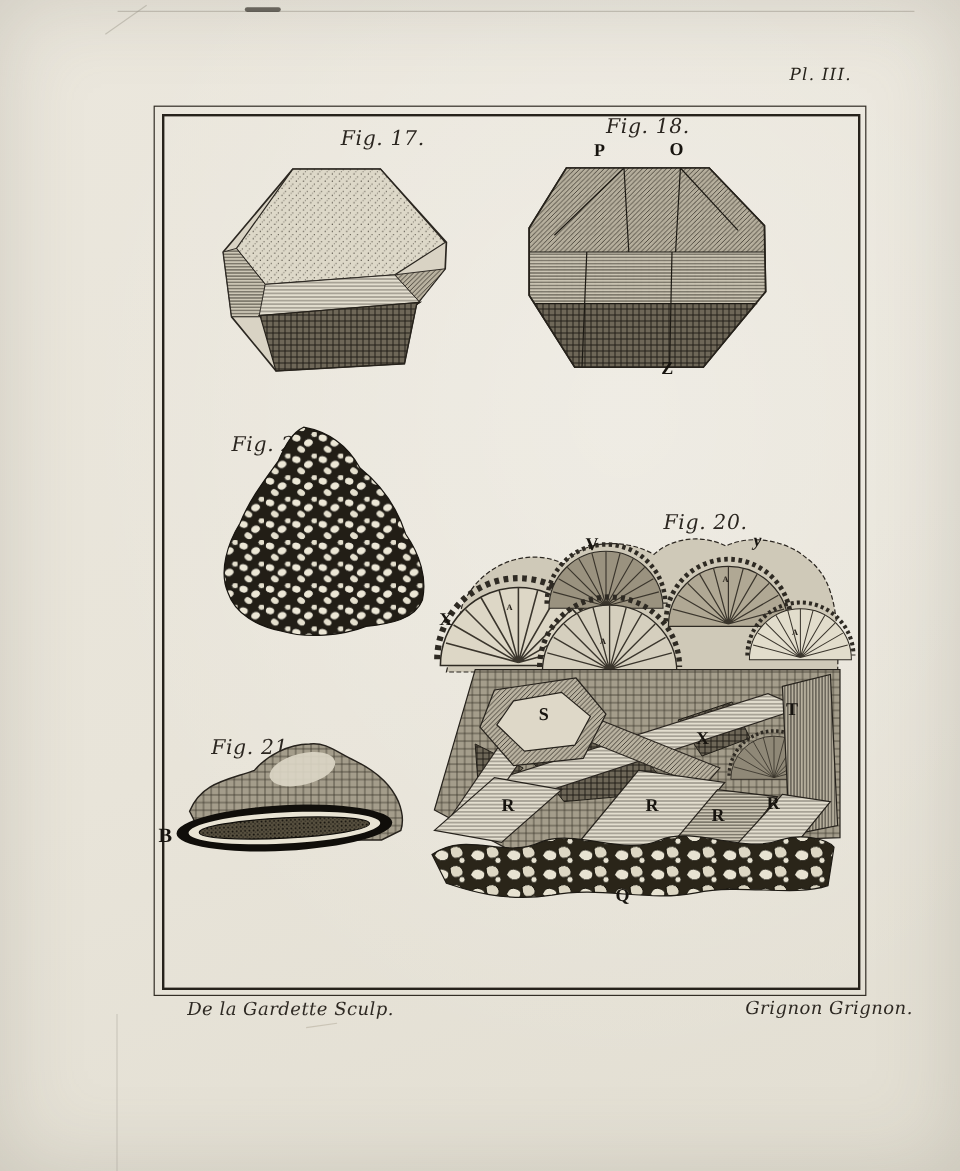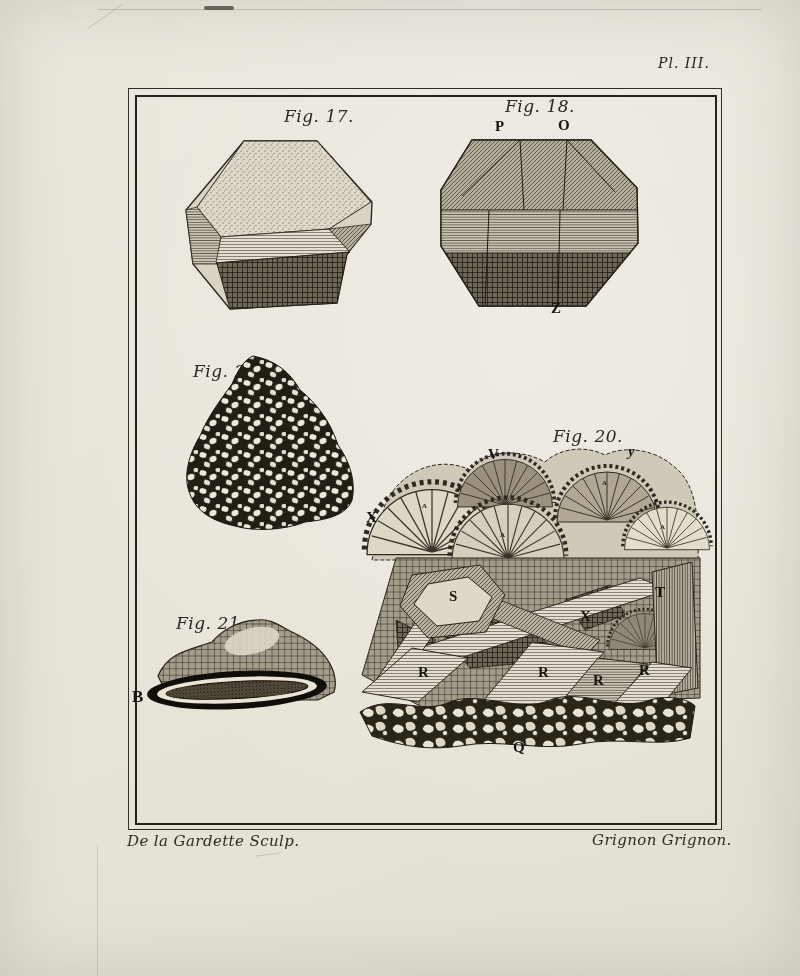--- a/index.html
+++ b/index.html
@@ -32,21 +32,21 @@
     letter-spacing:.5px;white-space:nowrap;
   }
   .letter{
     position:absolute;font-family:"Liberation Serif",serif;font-weight:700;
     font-size:15px;color:#17140f;white-space:nowrap;z-index:5;
   }
   .letter.small{font-size:7px;font-weight:700;color:#241f18;}
   .letter.ital{font-style:italic;font-weight:600;font-size:15px;}
   .credit{
     position:absolute;font-style:italic;font-size:15px;color:#2e2923;
-    white-space:nowrap;letter-spacing:.4px;
+    white-space:nowrap;letter-spacing:.4px;margin-left:29px;
   }
   svg.artwork{position:absolute;left:0;top:0;z-index:2;pointer-events:none;}
   .smudge{position:absolute;border-radius:2px;}
 </style>
 </head>
 <body>
 
 <div class="page">
 
   <div class="edge" style="left:98px;top:9px;width:664px;height:1px;opacity:.5;"></div>

